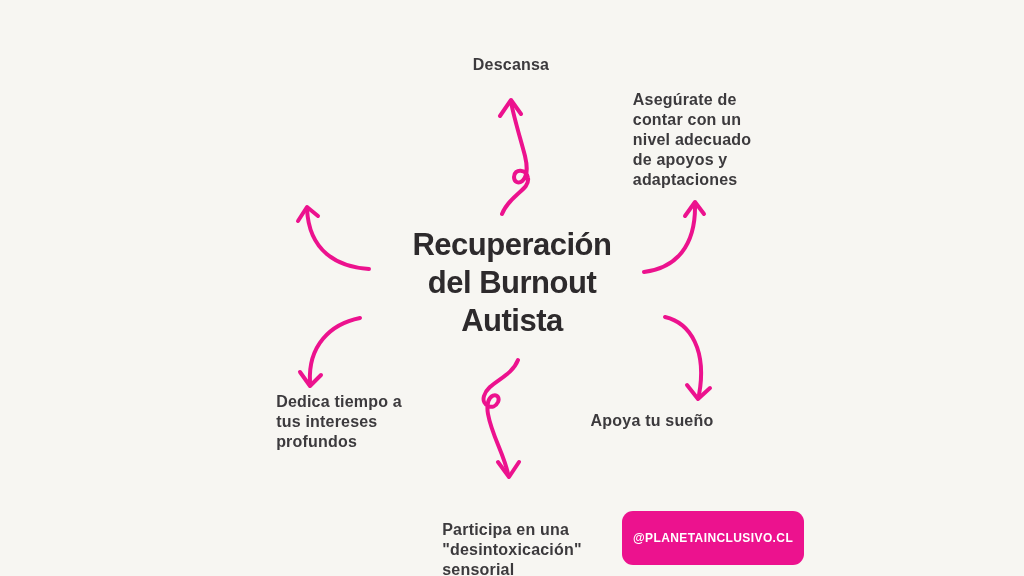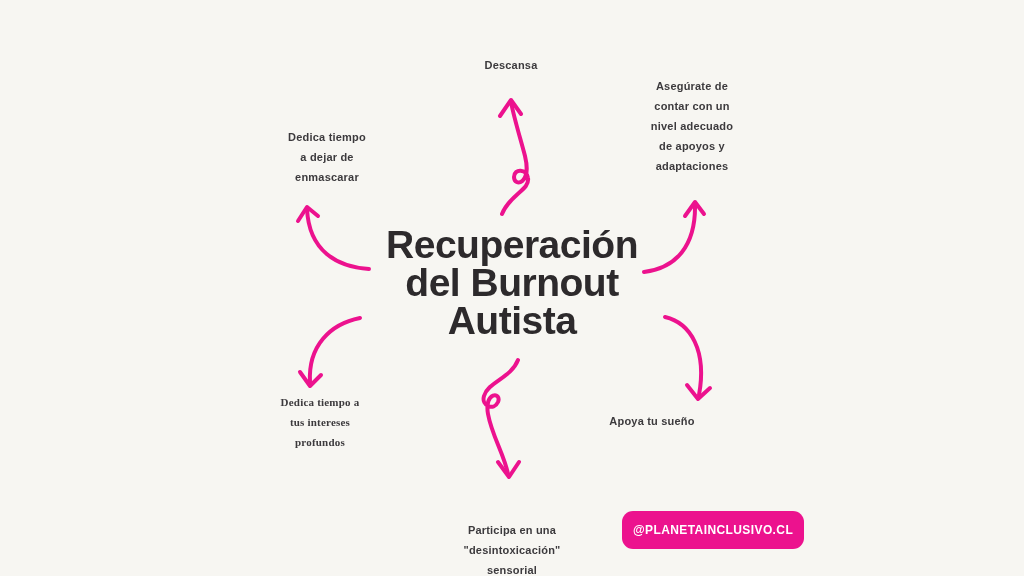--- a/index.html
+++ b/index.html
@@ -10,36 +10,36 @@
     position: relative;
     width: 1024px;
     height: 576px;
     background: var(--bg, #f7f6f2);
     overflow: hidden;
     font-family: "Liberation Sans", "DejaVu Sans", sans-serif;
   }
   .node-label {
     position: absolute;
     transform: translateX(-50%);
-    text-align: center;
+    text-align: left;
     white-space: pre-line;
-    font-size: 11px;
+    font-size: 16px;
     font-weight: 700;
     line-height: 20px;
     letter-spacing: 0.2px;
     color: var(--textDark, #3c3a3d);
   }
   .center-title {
     position: absolute;
     left: 512px;
     top: 226px;
     transform: translateX(-50%);
     text-align: center;
     white-space: pre-line;
-    font-size: 39px;
+    font-size: 31px;
     font-weight: 700;
     line-height: 38px;
     letter-spacing: -0.5px;
     color: var(--titleDark, #2d2a2c);
     width: 420px;
   }
   .arrow {
     position: absolute;
   }
   .arrow path {
@@ -47,21 +47,21 @@
     stroke: var(--accent, #ec128e);
     stroke-width: 4;
     stroke-linecap: round;
     stroke-linejoin: round;
   }
   .badge {
     position: absolute;
     left: 622px;
     top: 511px;
     height: 22px;
-    padding: 8px 11px;
+    padding: 16px 11px;
     display: flex;
     align-items: center;
     background: var(--accent, #ec128e);
     border-radius: 11px;
     color: #ffffff;
     font-size: 12px;
     font-weight: 700;
     letter-spacing: 0.4px;
   }
 </style>
@@ -73,39 +73,36 @@
   <div class="center-title">Recuperación
 del Burnout
 Autista</div>
 
   <div class="node-label" style="left:511px; top:55px;">Descansa</div>
   <svg class="arrow" style="left:472px; top:88px;" width="80" height="130" viewBox="0 0 80 130">
     <path d="M30,126 C38,106 58,102 56,90 C55,81 42,80 42,89 C42,99 60,97 53,68 C48,49 42,30 39,14"></path>
     <path d="M28,28 L39,12 L49,26"></path>
   </svg>
 
-  <div class="node-label" style="left:692px; top:76px;">Asegúrate de
+  <div class="node-label" style="left:692px; top:90px;">Asegúrate de
 contar con un
 nivel adecuado
 de apoyos y
 adaptaciones</div>
   <svg class="arrow" style="left:640px; top:190px;" width="72" height="88" viewBox="0 0 72 88">
     <path d="M4,82 C36,78 56,56 55,14"></path>
     <path d="M45,26 L55,12 L64,24"></path>
   </svg>
 
-  <div class="node-label" style="left:327px; top:127px;">Dedica tiempo
-a dejar de
-enmascarar</div>
   <svg class="arrow" style="left:295px; top:197px;" width="78" height="78" viewBox="0 0 78 78">
     <path d="M74,72 C42,70 14,54 12,12"></path>
     <path d="M3,24 L12,10 L23,19"></path>
   </svg>
 
-  <div class="node-label" style="left:320px; top:392px;font-family:Liberation Serif, serif;">Dedica tiempo a
+  <div class="node-label" style="left:339px; top:392px;">Dedica tiempo a
 tus intereses
 profundos</div>
   <svg class="arrow" style="left:296px; top:312px;" width="72" height="82" viewBox="0 0 72 82">
     <path d="M64,6 C34,12 12,34 14,70"></path>
     <path d="M4,60 L14,74 L25,63"></path>
   </svg>
 
   <div class="node-label" style="left:512px; top:520px;">Participa en una
 "desintoxicación"
 sensorial</div>

